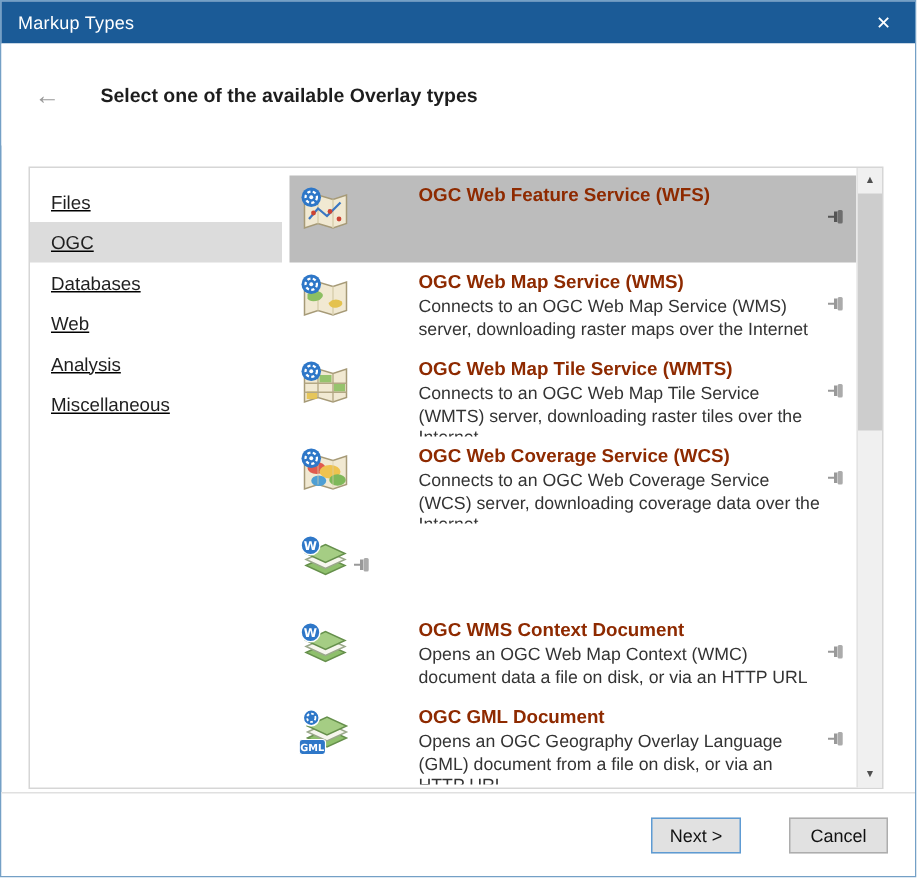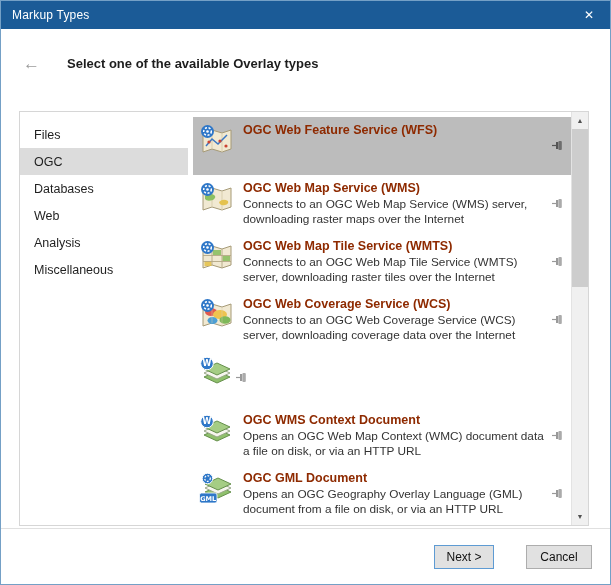--- a/index.html
+++ b/index.html
@@ -18,29 +18,29 @@
   .close-btn { margin-left: auto; width: 42px; height: 28px; display: flex; align-items: center; justify-content: center; font-size: 12px; color:#fff; cursor: pointer; }
 
   
   .header { position: absolute; top: 28px; left: 0; right: 0; height: 68px; display: flex; align-items: center; background: #fff; }
   .back-btn { margin-left: 22px; color: #9a9a9a; font-size: 17px; line-height: 1; cursor: pointer; }
   .header-title { margin-left: 27px; font-size: 13px; font-weight: bold; color: #1d1d1d; }
 
   
   .content { position: absolute; left: 18px; top: 110px; width: 570px; height: 415px; border: 1px solid #d6d6d6; display: flex; background: #fff; }
 
-  .sidebar { width: 168px; padding-top: 9px; flex: 0 0 168px; }
+  .sidebar { width: 168px; padding-top: 9px; flex: 0 0 168px; text-decoration: underline; }
   .side-item { height: 27px; display: flex; align-items: center; padding-left: 14px; font-size: 12.5px; color: #1f1f1f; cursor: pointer; }
   .side-item.selected { background: #dcdcdc; }
 
   .listpane { flex: 1; padding: 5px 0 0 5px; overflow: hidden; }
   .row { display: flex; align-items: flex-start; height: 58px; padding: 6px 2px 0 6px; cursor: pointer; overflow: hidden; }
   .row.selected { background: #bcbcbc; }
   .row-icon { flex: 0 0 36px; margin-top: 1px; }
-  .row-text { flex: 1; padding-left: 8px; padding-right: 4px; overflow: hidden; }
+  .row-text { flex: 1; padding-left: 8px; padding-right: 4px; overflow: hidden; margin-left: 36px; }
   .row-title { font-size: 12.5px; font-weight: bold; color: #8e2a00; margin-bottom: 2px; white-space: nowrap; }
   .row-desc { font-size: 11.8px; color: #333333; line-height: 14.5px; }
   .pin-btn { flex: 0 0 18px; margin-top: 15px; opacity: .75; cursor: pointer; }
   .row.selected .pin-btn { opacity: 1; }
 
   
   .scrollbar { width: 17px; flex: 0 0 17px; background: #f0f0f0; border-left: 1px solid #e3e3e3; display: flex; flex-direction: column; }
   .scroll-btn { height: 17px; display: flex; align-items: center; justify-content: center; font-size: 7px; color: #505050; cursor: pointer; }
   .scroll-track { flex: 1; position: relative; }
   .scroll-thumb { position: absolute; top: 0; left: 0; right: 0; height: 158px; background: #cdcdcd; cursor: pointer; }

